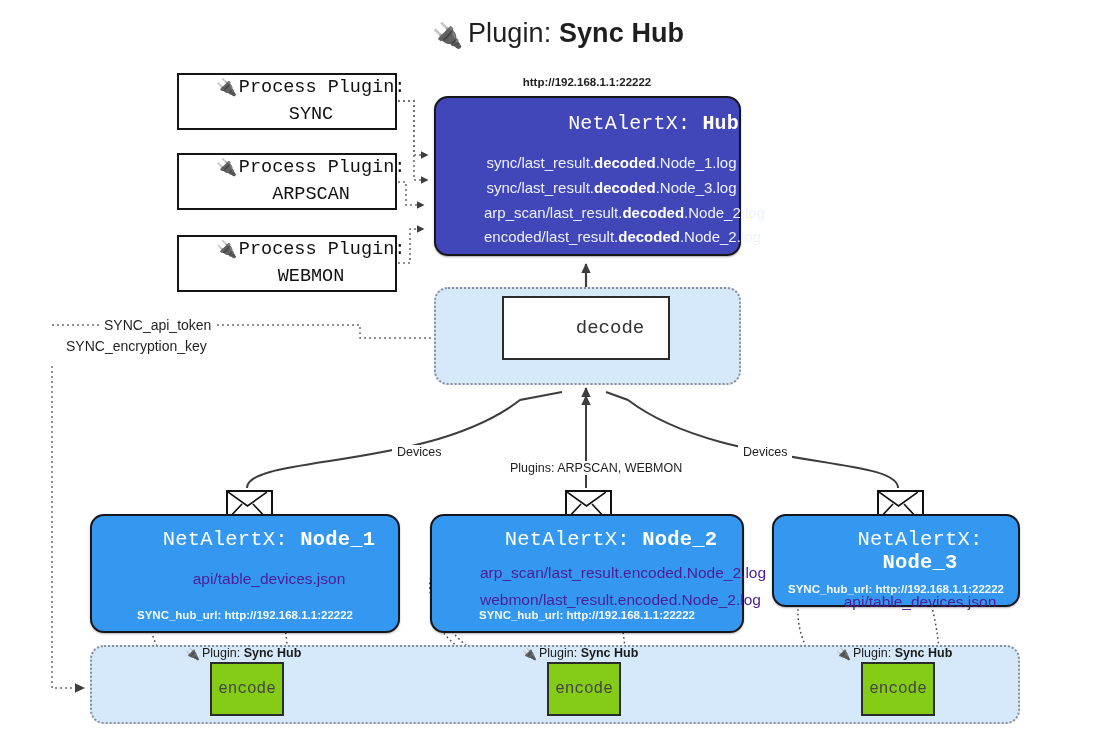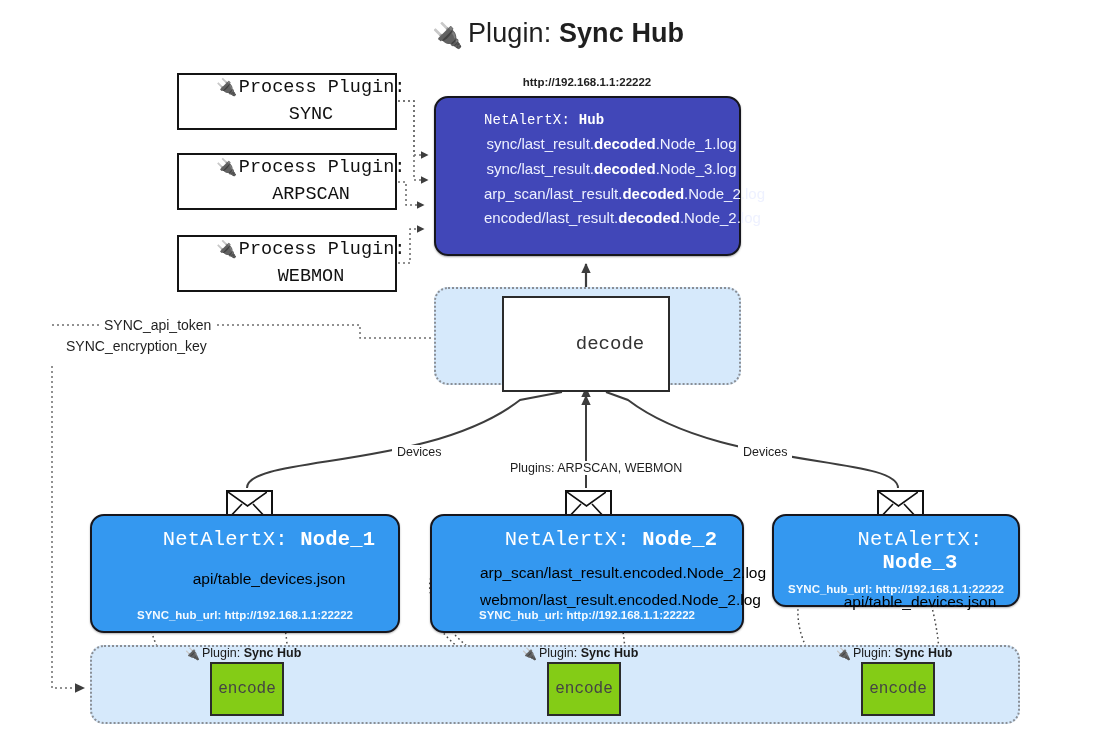--- a/index.html
+++ b/index.html
@@ -24,32 +24,32 @@
   .procbox .l2{white-space:nowrap;}
   .procbox .plug{font-family:"Liberation Sans",sans-serif;font-size:17px;
                  position:relative;top:1px;margin-right:1px;}
 
   
   #hub-url{position:absolute;left:432px;top:76px;width:310px;text-align:center;
            font-size:11.5px;font-weight:bold;color:#222;}
   #hub{left:434px;top:96px;width:307px;height:160px;border-radius:14px;
        background:#4147b8;border:2px solid #16161d;
        box-shadow:0 1px 2px rgba(0,0,0,.35);}
-  #hub .hub-title{font-family:"Liberation Mono",monospace;font-size:14px;color:#fff;
-                  text-align:left;margin-top:14px;letter-spacing:.2px;}
+  #hub .hub-title{font-family:"Liberation Mono",monospace;font-size:20px;color:#fff;
+                  text-align:right;margin-top:14px;letter-spacing:.2px;}
   #hub .hub-title b{font-weight:bold;}
-  #hub .loglist{margin-top:4px;}
+  #hub .loglist{margin-top:16px;}
   #hub .logline{font-size:15px;color:#eef1ff;line-height:1.65;
                 text-align:center;white-space:nowrap;}
   #hub .logline b{font-weight:bold;color:#ffffff;}
 
   
   #decode-cluster{left:434px;top:287px;width:307px;height:98px;border-radius:14px;
                   background:#d6e9fb;border:2px dotted #8a8f96;}
-  #decode{left:502px;top:296px;width:168px;height:96px;background:#ffffff;
+  #decode{left:502px;top:296px;width:168px;height:64px;background:#ffffff;
           border:2px solid #2b2b2b;display:flex;align-items:center;justify-content:center;
           font-family:"Liberation Mono",monospace;font-size:19px;color:#333;}
 
   
   .tokenlabel{position:absolute;font-size:14px;color:#1f1f1f;background:#ffffff;
               padding:0 4px;white-space:nowrap;}
   #tok-api{left:100px;top:317px;}
   #tok-enc{left:62px;top:338px;}
 
   
@@ -59,21 +59,21 @@
   #lbl-dev-right{left:738px;top:445px;}
   #lbl-plugins{left:505px;top:461px;}
 
   
   .nodebox{border-radius:14px;background:#3498f0;border:2px solid #16161d;
            box-shadow:0 1px 2px rgba(0,0,0,.3);}
   .nodebox .n-title{font-family:"Liberation Mono",monospace;font-size:20.5px;color:#fff;
                     text-align:center;margin-top:12px;letter-spacing:.2px;}
   .nodebox .n-title b{font-weight:bold;}
   .nodebox .n-lines{margin-top:14px;}
-  .nodebox .n-line{font-size:15.5px;color:#000000;text-align:center;
+  .nodebox .n-line{font-size:15.5px;color:#4c1d95;text-align:center;
                    line-height:1.75;white-space:nowrap;}
   .nodebox .n-url{position:absolute;left:0;right:0;bottom:10px;text-align:center;
                   font-size:11.5px;font-weight:bold;color:#f4faff;white-space:nowrap;}
 
   #node1{left:90px;top:514px;width:310px;height:119px;}
   #node2{left:430px;top:514px;width:314px;height:119px;}
   #node3{left:772px;top:514px;width:248px;height:93px;}
 
   
   .envelope{position:absolute;width:43px;height:31px;background:#fff;

